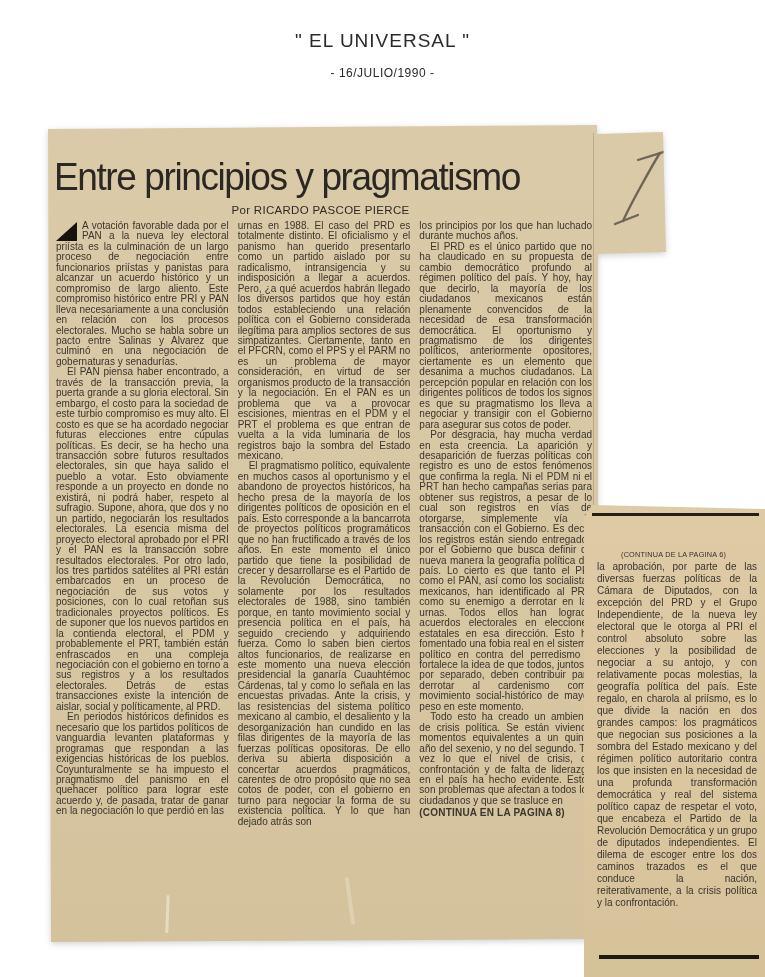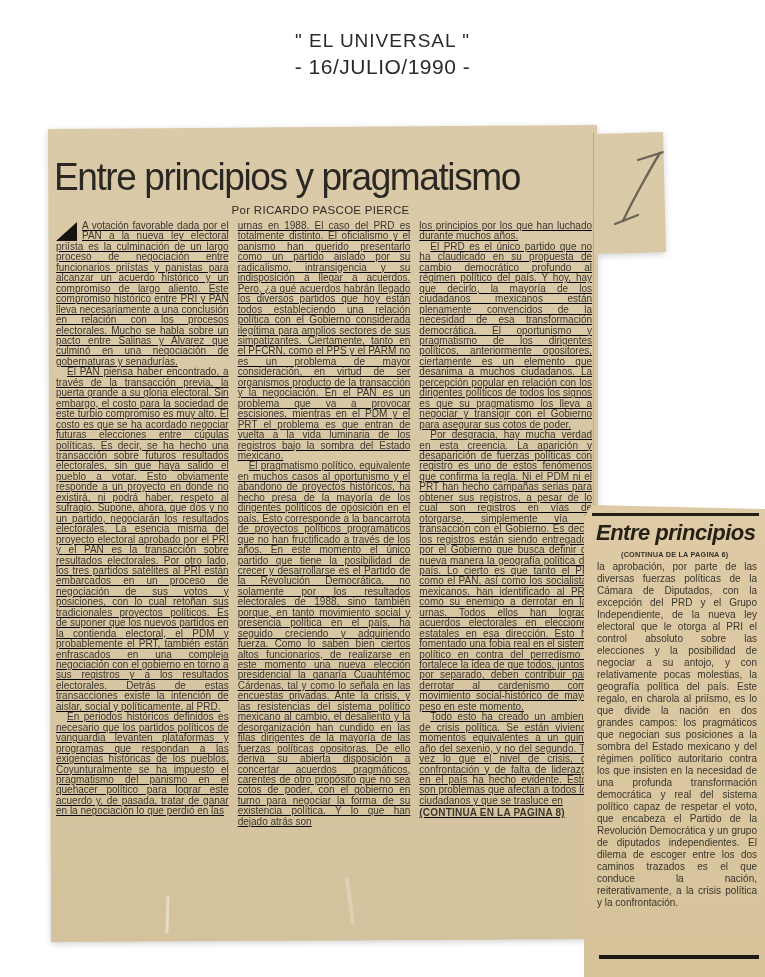--- a/index.html
+++ b/index.html
@@ -4,35 +4,35 @@
 <style>
   html,body{margin:0;padding:0;}
   body{
     width:765px;height:977px;position:relative;overflow:hidden;
     background:#ffffff;
     font-family:"Liberation Sans",sans-serif;
   }
   
   .page-header{position:absolute;top:30px;left:0;width:100%;text-align:center;color:#2a2a2a;}
   .page-header .src{font-size:19px;letter-spacing:1px;}
-  .page-header .date{font-size:21px;margin-top:3px;letter-spacing:.5px;}
+  .page-header .date{font-size:12px;margin-top:14px;letter-spacing:.5px;}
 
   
   .clip-wrap{position:absolute;left:48px;top:125px;width:618px;height:817px;
     filter:drop-shadow(0 2px 3px rgba(0,0,0,.18));}
   .clip-shape{position:absolute;inset:0;
     background:linear-gradient(180deg,#dbcaa8 0%,#d8c7a3 55%,#d3c29c 100%);
     clip-path:polygon(0px 4px,549px 0px,549px 9px,615px 7px,618px 127px,550px 129px,550px 814px,3px 817px);}
   .headline{position:absolute;left:6px;top:30px;white-space:nowrap;
     font-size:39px;font-weight:400;letter-spacing:-1.5px;color:#2b2722;
     transform:scaleX(.95);transform-origin:left top;}
   .penmark{position:absolute;left:560px;top:18px;opacity:.85;}
   .byline{position:absolute;left:0;top:79px;width:545px;text-align:center;
     font-size:11.5px;font-weight:normal;letter-spacing:.3px;color:#2e2a24;}
-  .columns{position:absolute;left:8px;top:96px;width:536px;display:flex;gap:9px;text-decoration:underline;}
+  .columns{position:absolute;left:8px;top:96px;width:536px;display:flex;gap:9px;}
   .col{flex:1;min-width:0;}
   .col p{margin:0;font-size:10px;line-height:10.45px;text-align:justify;
     color:#3a352d;hyphens:auto;-webkit-hyphens:auto;}
   .p-indent{text-indent:11px;}
   .dropcap{float:left;width:21px;height:19px;margin:1px 5px 0 0;background:#16120e;
     clip-path:polygon(100% 0,100% 100%,0 100%);color:transparent;font-size:1px;overflow:hidden;}
   .cont-note{text-align:right;font-weight:bold;font-size:7.3px;
     letter-spacing:.2px;margin-top:2px!important;color:#332e27;}
   .streak{position:absolute;background:rgba(255,255,255,.42);border-radius:2px;}
   .streak.s1{left:118px;top:770px;width:3px;height:38px;transform:rotate(2deg);}
@@ -40,21 +40,21 @@
   .edge-line{position:absolute;left:545px;top:8px;width:1px;height:806px;background:rgba(90,80,60,.25);}
 
   
   .clip2{position:absolute;left:584px;top:505px;width:181px;height:472px;
     background:linear-gradient(180deg,#decba6 0%,#dac7a0 60%,#d5c299 100%);
     box-shadow:-1px 1px 3px rgba(0,0,0,.18);
     clip-path:polygon(0 12px,8px 0,181px 4px,181px 472px,0 472px);}
   .clip2 .toprule{position:absolute;left:8px;top:8px;width:167px;height:3px;background:#241f18;}
   .clip2 .headline2{position:absolute;left:12px;top:15px;font-size:22px;font-weight:bold;
     font-style:italic;letter-spacing:-.5px;color:#262117;white-space:nowrap;}
-  .clip2 .contfrom{position:absolute;left:13px;top:45px;font-size:7.3px;font-weight:bold;
+  .clip2 .contfrom{position:absolute;left:13px;top:45px;font-size:7.3px;font-weight:normal;
     letter-spacing:.2px;color:#35302a;padding-left:24px;}
   .clip2 .body2{position:absolute;left:13px;top:56px;width:160px;}
   .clip2 .body2 p{margin:0;font-size:10px;line-height:12px;text-align:justify;
     color:#39342c;hyphens:auto;-webkit-hyphens:auto;}
   .clip2 .botrule{position:absolute;left:15px;top:450px;width:160px;height:4px;background:#1d1913;}
 </style>
 </head>
 <body>
 
 <div class="page-header">
@@ -94,19 +94,18 @@
     </div>
 
     <div class="edge-line"></div>
     <div class="streak s1"></div>
     <div class="streak s2"></div>
   </div>
 </div>
 
 <div class="clip2">
   <div class="toprule"></div>
-  <div class="headline2">Entre principios</div>
   <div class="contfrom">(CONTINUA DE LA PAGINA 6)</div>
   <div class="body2">
     <p>la aprobación, por parte de las diversas fuerzas políticas de la Cámara de Diputados, con la excepción del PRD y el Grupo Independiente, de la nueva ley electoral que le otorga al PRI el control absoluto sobre las elecciones y la posibilidad de negociar a su antojo, y con relativamente pocas molestias, la geografía política del país. Este regalo, en charola al priísmo, es lo que divide la nación en dos grandes campos: los pragmáticos que negocian sus posiciones a la sombra del Estado mexicano y del régimen político autoritario contra los que insisten en la necesidad de una profunda transformación democrática y real del sistema político capaz de respetar el voto, que encabeza el Partido de la Revolución Democrática y un grupo de diputados independientes. El dilema de escoger entre los dos caminos trazados es el que conduce la nación, reiterativamente, a la crisis política y la confrontación.</p>
   </div>
   <div class="botrule"></div>
 </div>
 
 </body></html>

